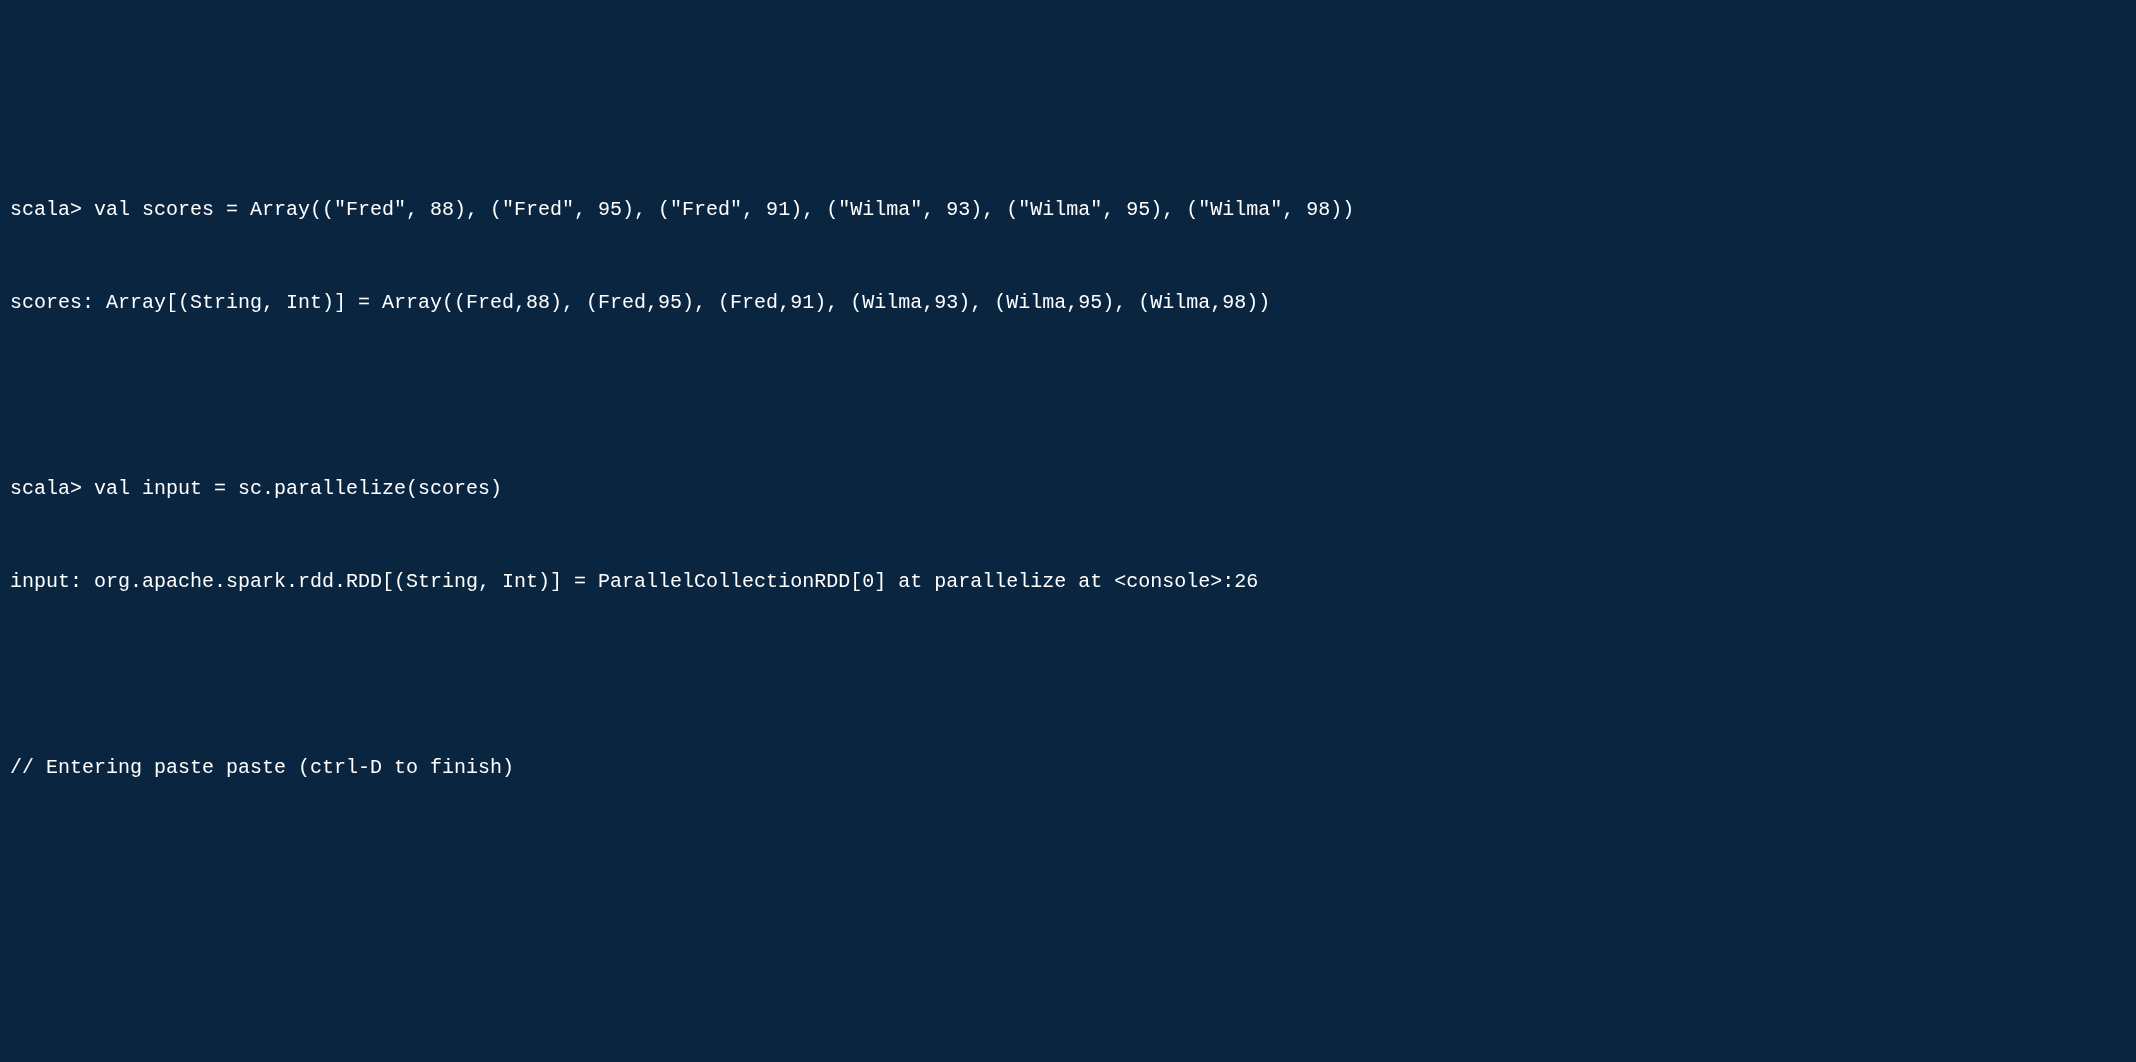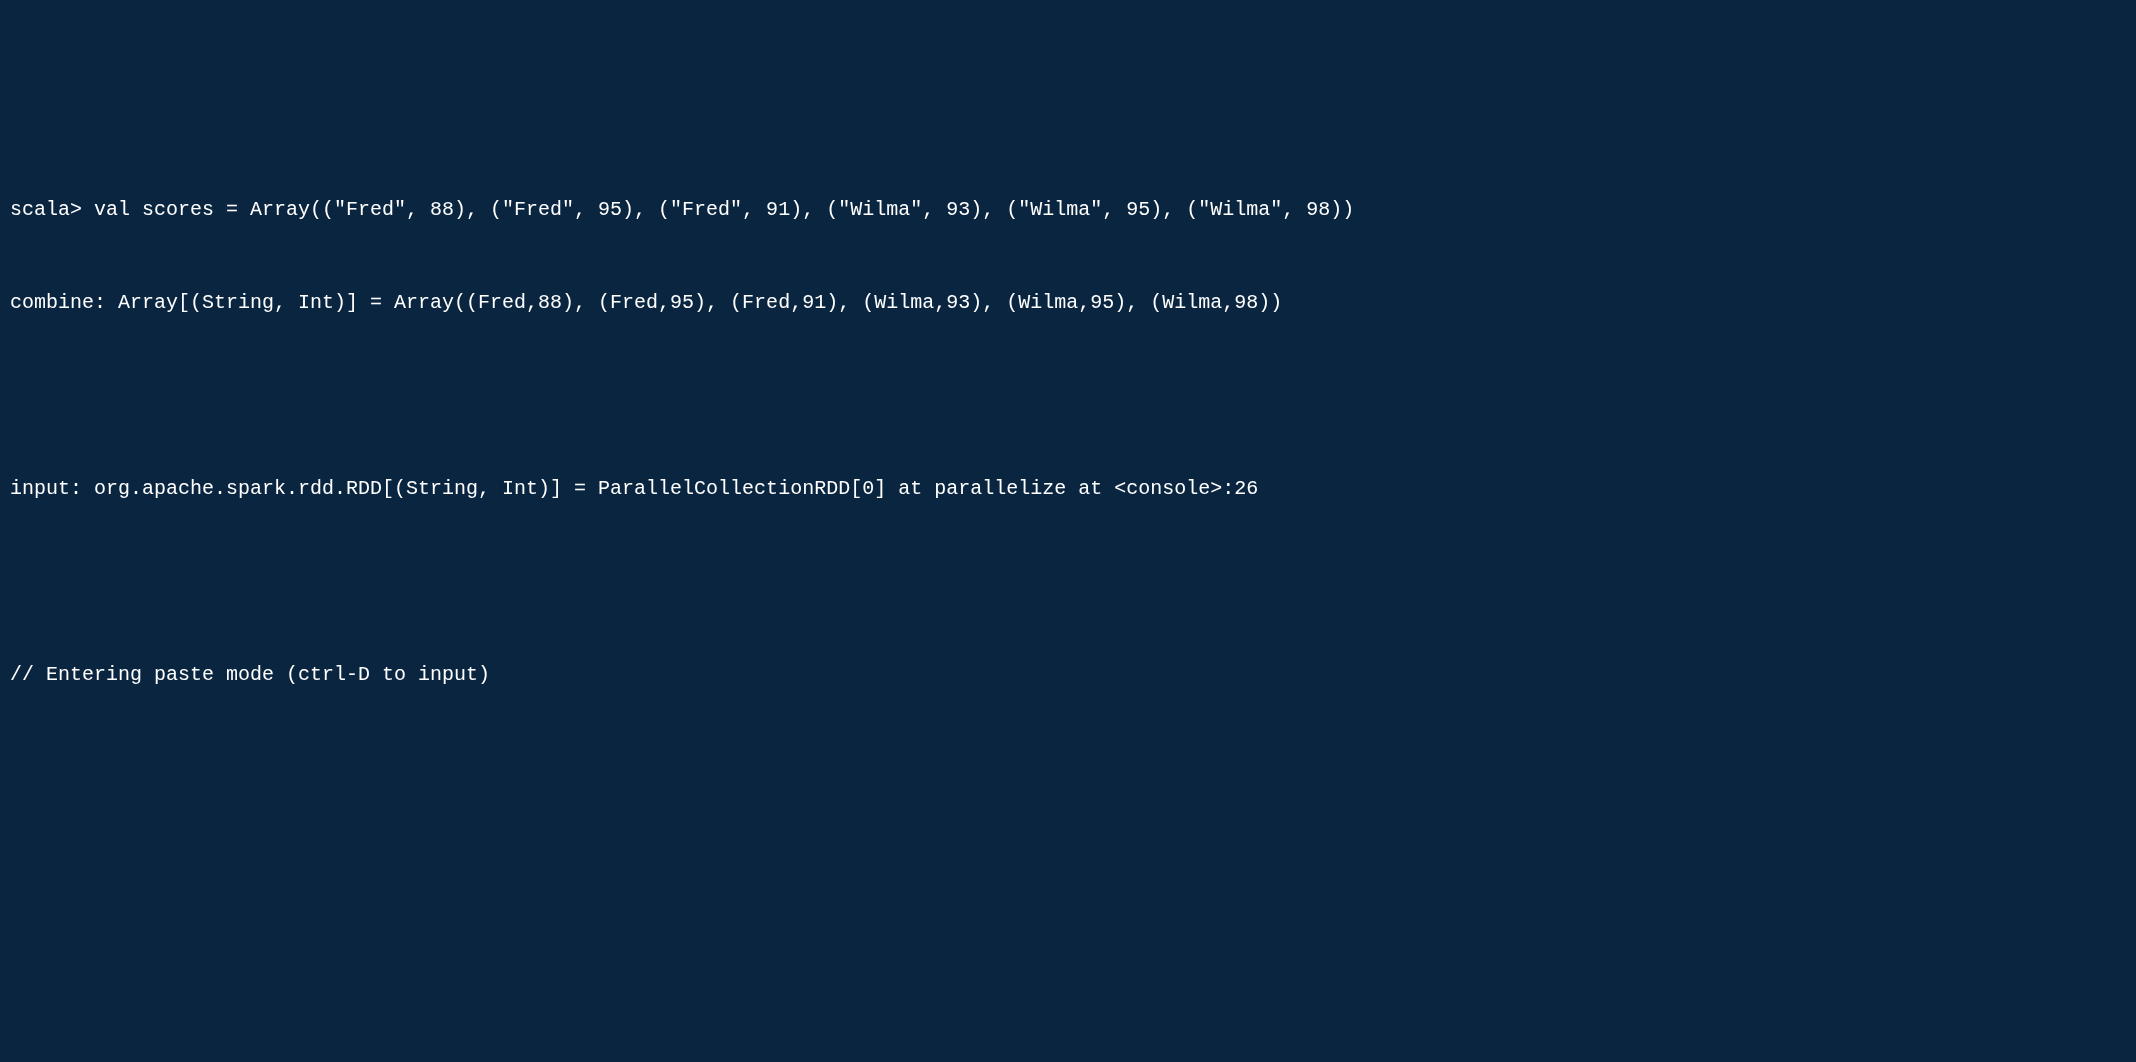--- a/index.html
+++ b/index.html
@@ -23,25 +23,26 @@
       white-space: pre;
     }
   </style>
 </head>
 <body>
 
 
 
 <div>
   <div class="terminal-line">scala&gt; val scores = Array(("Fred", 88), ("Fred", 95), ("Fred", 91), ("Wilma", 93), ("Wilma", 95), ("Wilma", 98))</div>
-  <div class="terminal-line">combine: Array[(String, Int)] = Array((Fred,88), (Fred,95), (Fred,91), (Wilma,93), (Wilma,95), (Wilma,98))</div>
+  <div class="terminal-line">scores: Array[(String, Int)] = Array((Fred,88), (Fred,95), (Fred,91), (Wilma,93), (Wilma,95), (Wilma,98))</div>
   <div class="terminal-line">&nbsp;</div>
+  <div class="terminal-line">scala&gt; val input = sc.parallelize(scores)</div>
   <div class="terminal-line">input: org.apache.spark.rdd.RDD[(String, Int)] = ParallelCollectionRDD[0] at parallelize at &lt;console&gt;:26</div>
   <div class="terminal-line">&nbsp;</div>
-  <div class="terminal-line">// Entering paste mode (ctrl-D to input)</div>
+  <div class="terminal-line">// Entering paste paste (ctrl-D to finish)</div>
   <div class="terminal-line">&nbsp;</div>
   
   
   
   
   
   
   
   
   

